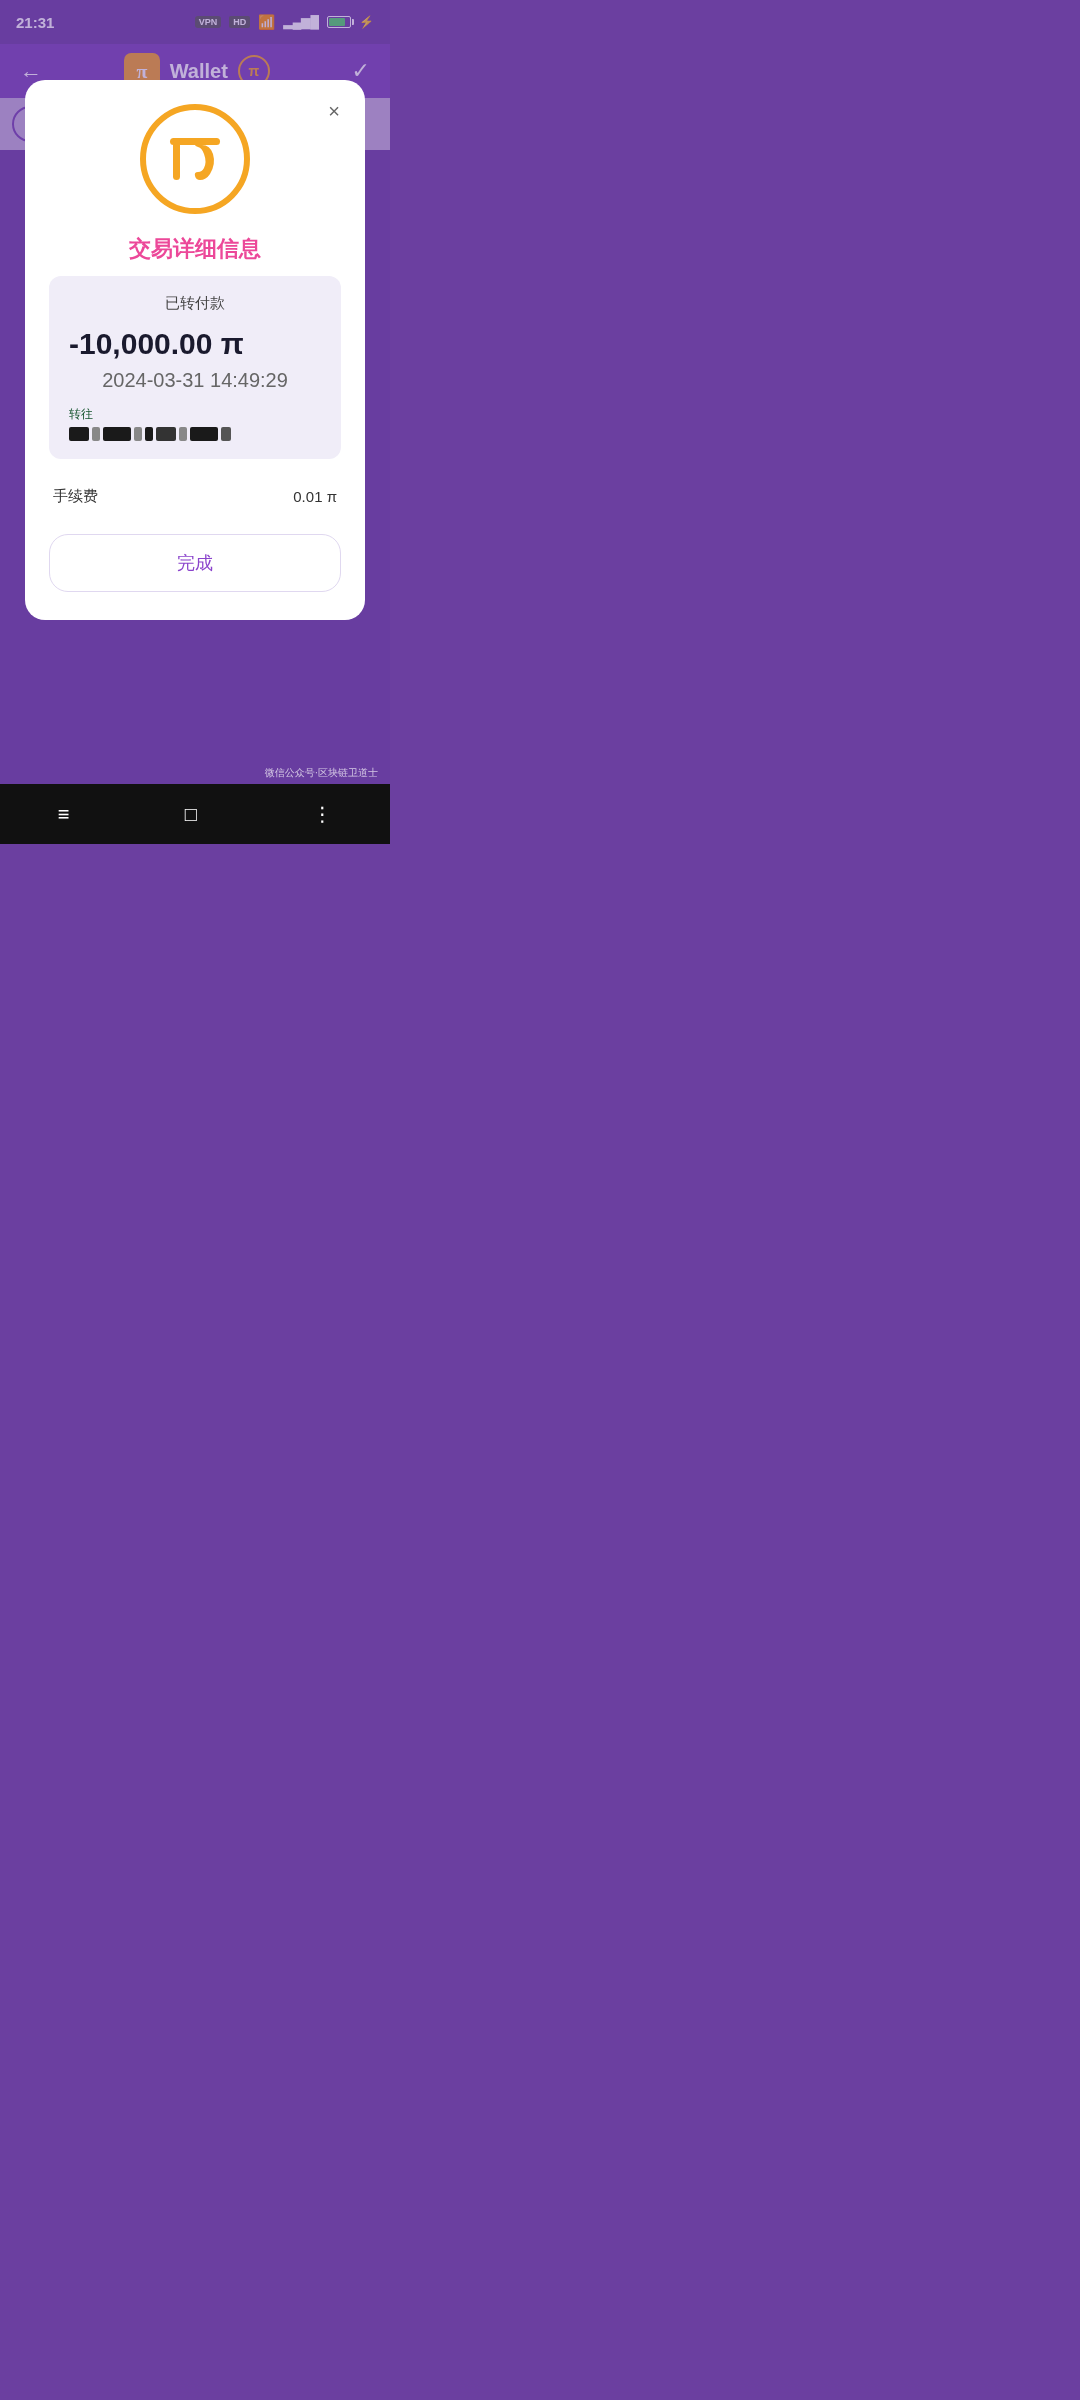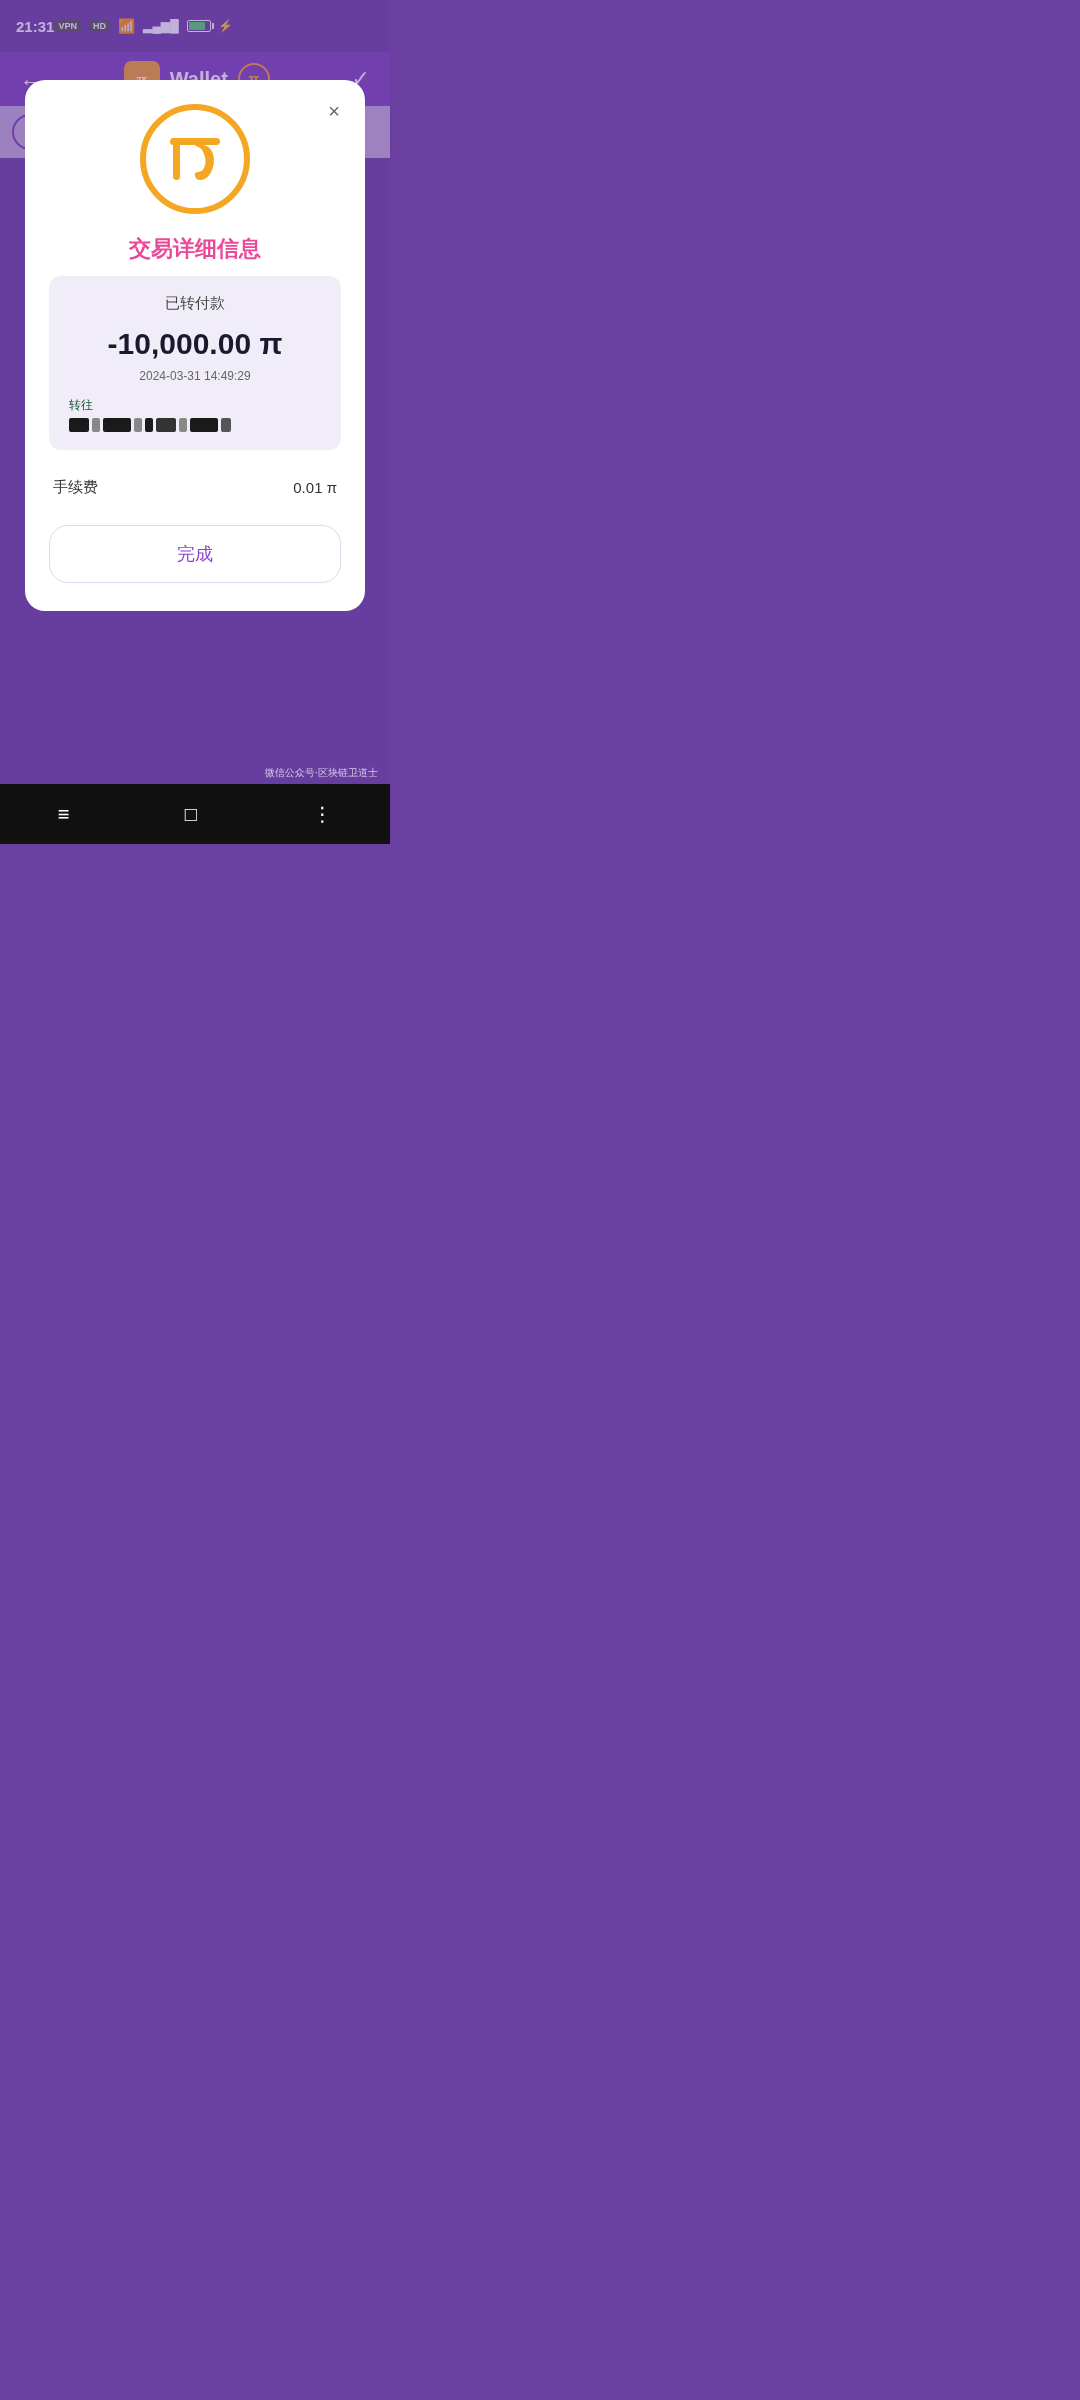--- a/index.html
+++ b/index.html
@@ -9,24 +9,25 @@
       width: 390px;
       height: 844px;
       background: #6b3fa0;
       font-family: -apple-system, 'PingFang SC', 'Hiragino Sans GB', sans-serif;
       overflow: hidden;
       position: relative;
     }
 
     
     .status-bar {
-      height: 52px;
+      height: 44px;
       background: #6b3fa0;
       display: flex;
       align-items: center;
+      justify-content: space-between;
       padding: 8px 16px;
       color: white;
       font-size: 15px;
       font-weight: 600;
     }
     .status-time {
       font-size: 15px;
       font-weight: 700;
     }
     .status-icons {
@@ -218,29 +219,28 @@
       padding: 18px 20px;
       margin-bottom: 16px;
     }
     .tx-status {
       text-align: center;
       font-size: 15px;
       color: #444;
       margin-bottom: 14px;
     }
     .tx-amount {
-      text-align: center;
       font-size: 30px;
       font-weight: 700;
       color: #1a1a2e;
       margin-bottom: 8px;
     }
     .tx-date {
       text-align: center;
-      font-size: 12px;
+      font-size: 20px;
       color: #666;
       margin-bottom: 14px;
     }
     .tx-to-label {
       font-size: 12px;
       color: #14532d;
       margin-bottom: 4px;
     }
 
     

